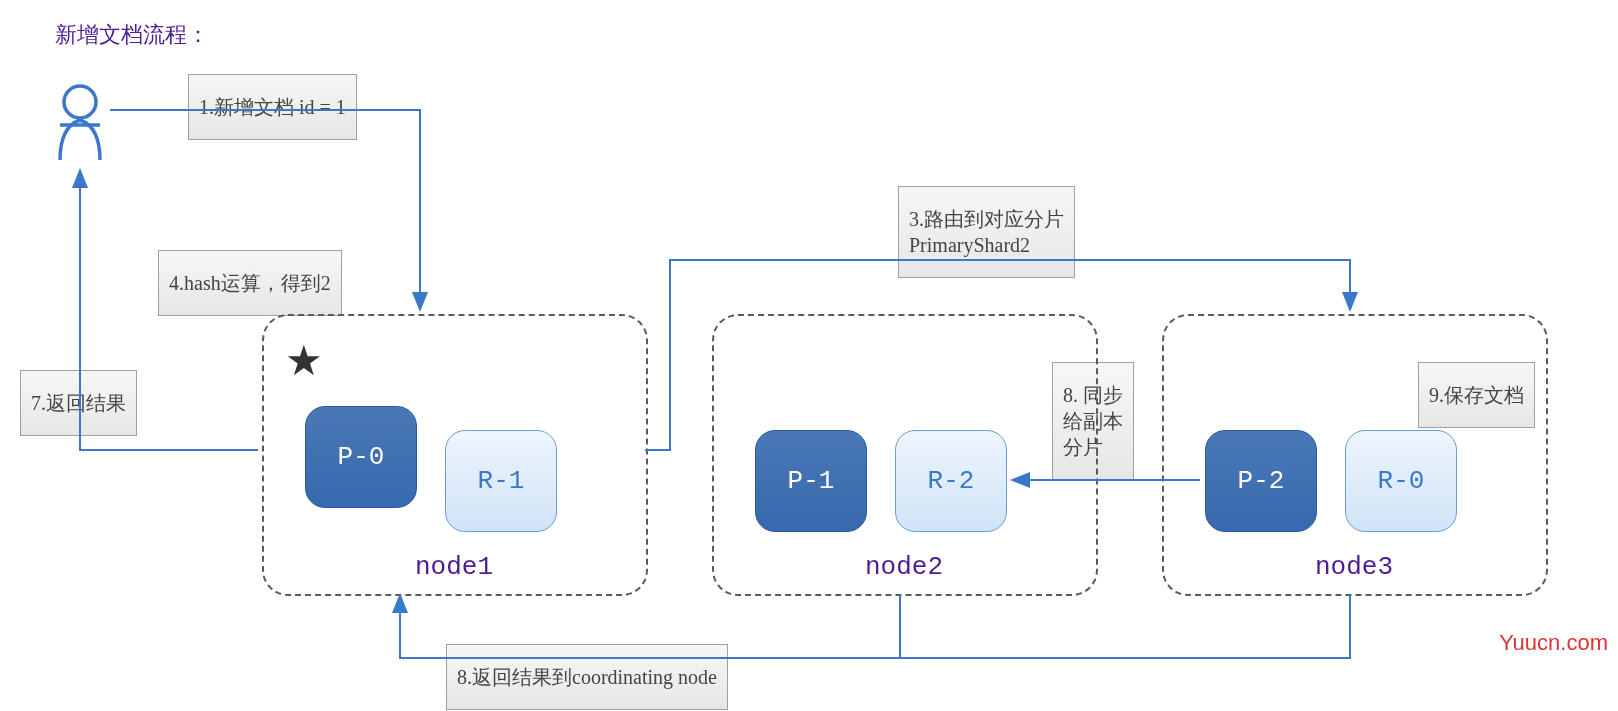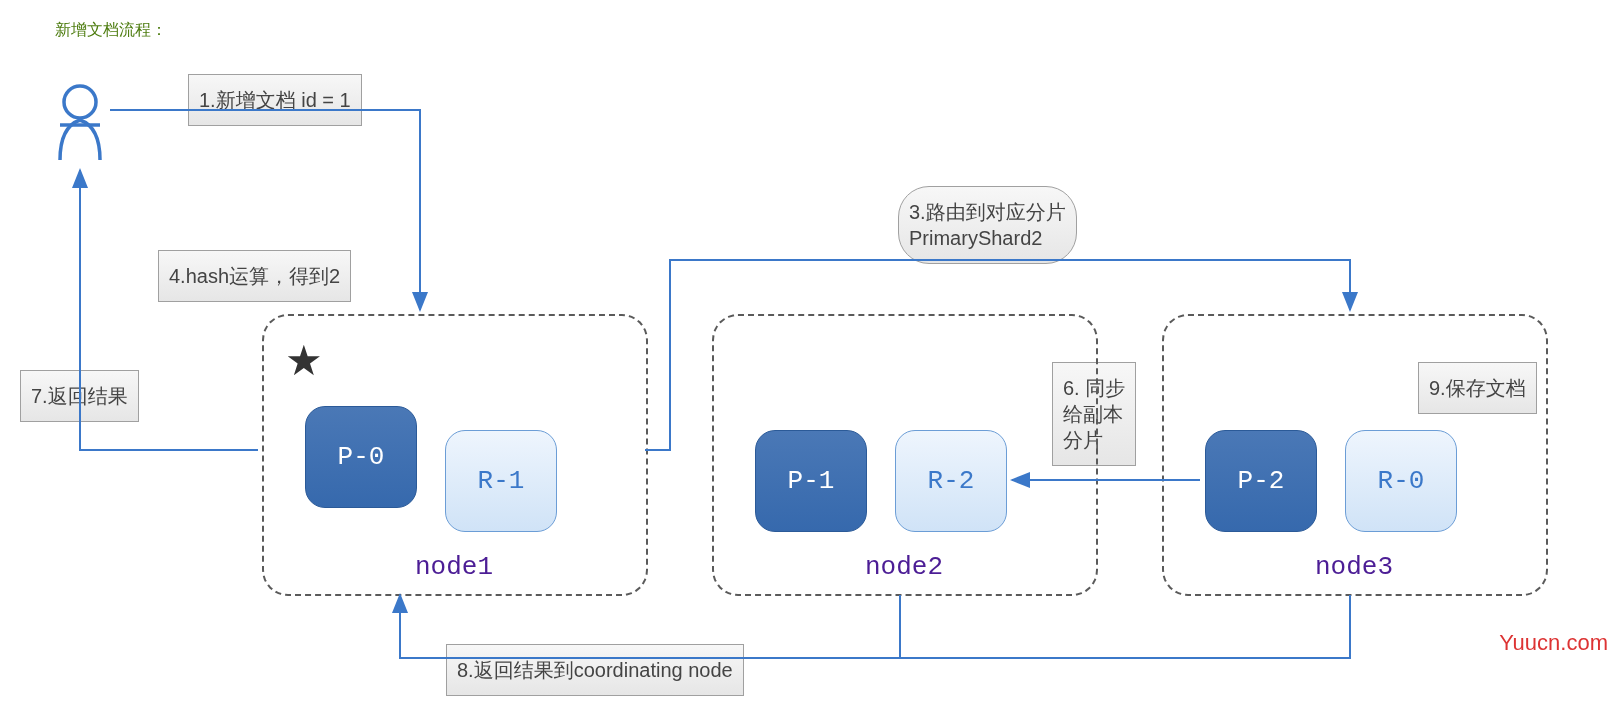--- a/index.html
+++ b/index.html
@@ -11,31 +11,31 @@
   height: 711px;
   position: relative;
 }
 .canvas {
   position: relative;
   width: 1618px;
   height: 711px;
 }
 .title {
   position: absolute;
-  font-size: 16px;
-  color: #4d7c0f;
+  font-size: 22px;
+  color: #4c1d95;
 }
 .label-box {
   position: absolute;
   background: linear-gradient(#f7f7f7, #e6e6e6);
   border: 1px solid #a0a0a0;
-  font-family: Liberation Sans, sans-serif;
+  font-family: Liberation Serif, serif;
   font-size: 20px;
   color: #444;
-  padding: 12px 10px;
+  padding: 19px 10px;
   line-height: 1.3;
   box-sizing: border-box;
 }
 .node-box {
   position: absolute;
   border: 2.5px dashed #5a5a5a;
   border-radius: 26px;
 }
 .node-label {
   position: absolute;
@@ -101,24 +101,24 @@
   <div class="user-icon" style="left:50px; top:82px;">
     <svg width="60" height="80" viewBox="0 0 60 80">
       <circle cx="30" cy="20" r="16" fill="none" stroke="#3b78c9" stroke-width="3.5"></circle>
       <path d="M 10 78 Q 10 45 30 38 Q 50 45 50 78" fill="none" stroke="#3b78c9" stroke-width="3.5"></path>
       <line x1="10" y1="43" x2="50" y2="43" stroke="#3b78c9" stroke-width="3.5"></line>
     </svg>
   </div>
 
   <div class="label-box" style="left:188px; top:74px;">1.新增文档 id = 1</div>
   <div class="label-box" style="left:158px; top:250px;">4.hash运算，得到2</div>
-  <div class="label-box" style="left:898px; top:186px; white-space:pre;border-radius:31px;">3.路由到对应分片
+  <div class="label-box" style="left:898px; top:186px; white-space:pre;">3.路由到对应分片
 PrimaryShard2</div>
   <div class="label-box" style="left:1418px; top:362px;">9.保存文档</div>
-  <div class="label-box" style="left:1052px; top:362px; white-space:pre;">6. 同步
+  <div class="label-box" style="left:1052px; top:362px; white-space:pre;">8. 同步
 给副本
 分片</div>
   <div class="label-box" style="left:446px; top:644px;">8.返回结果到coordinating node</div>
   <div class="label-box" style="left:20px; top:370px;text-align:right;">7.返回结果</div>
 
   <div class="node-box" style="left:262px; top:314px; width:382px; height:278px;"></div>
   <div class="node-box" style="left:712px; top:314px; width:382px; height:278px;"></div>
   <div class="node-box" style="left:1162px; top:314px; width:382px; height:278px;"></div>
 
   <div class="node-label" style="left:415px; top:552px;">node1</div>

